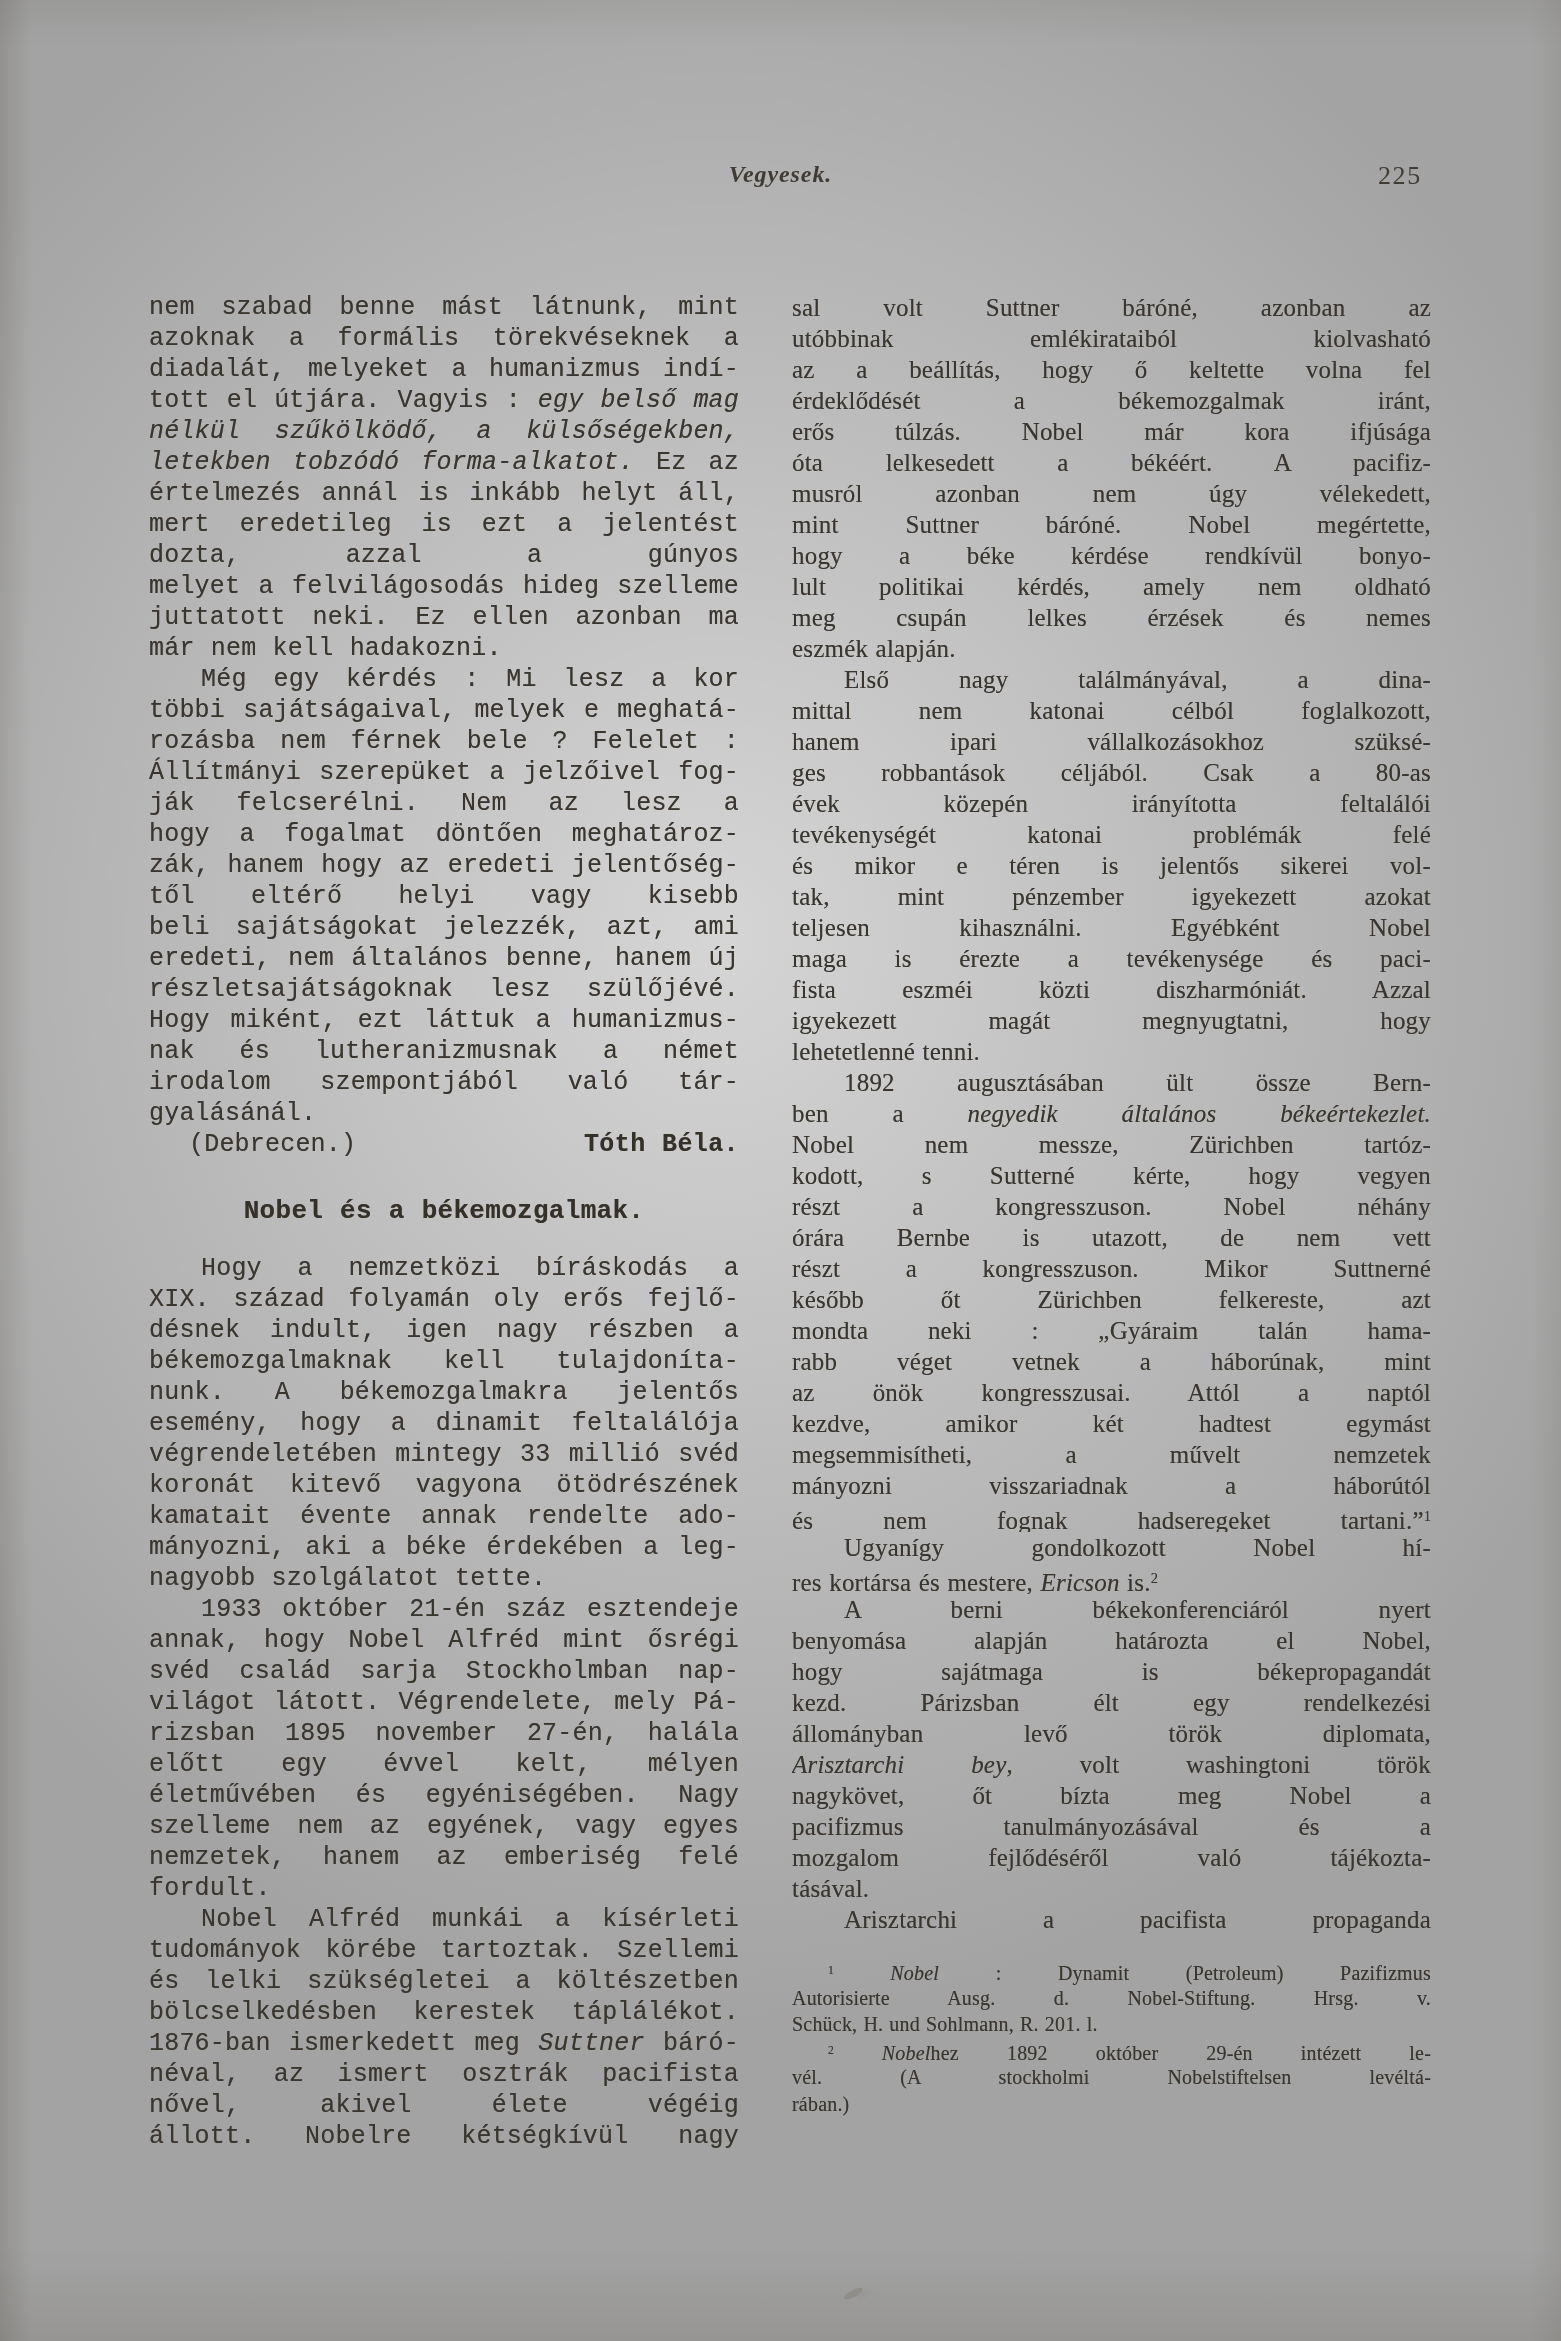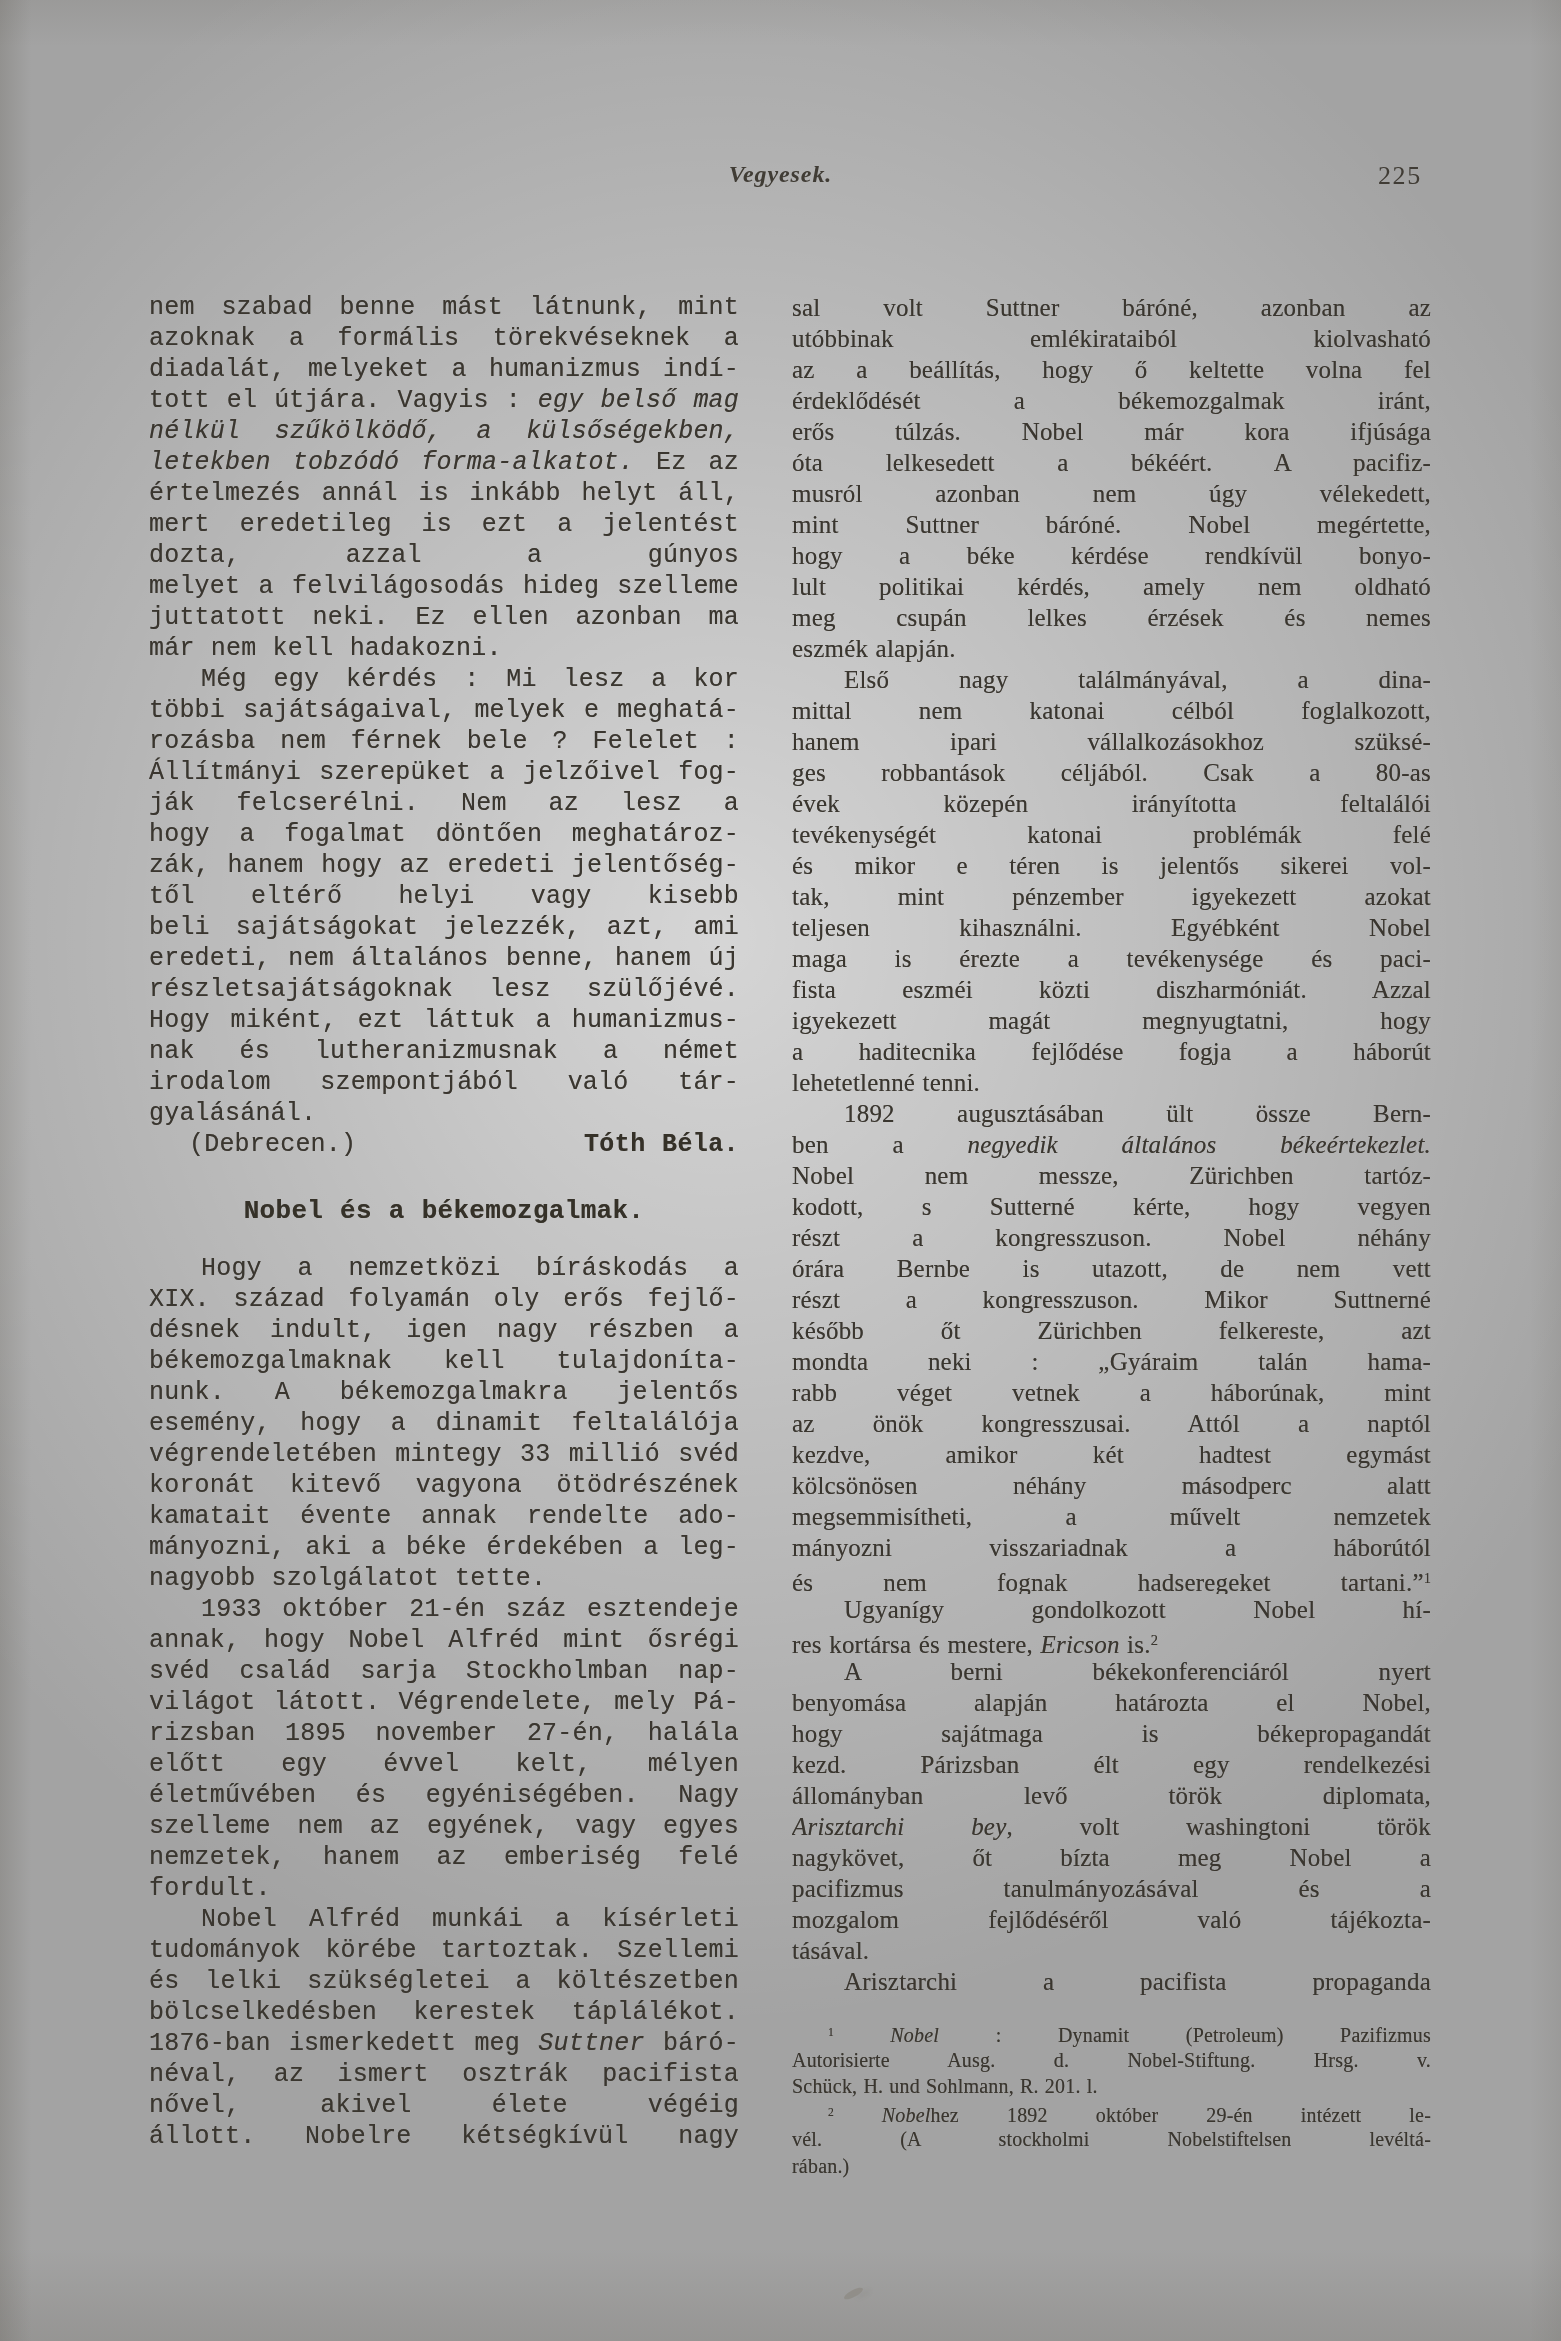--- a/index.html
+++ b/index.html
@@ -154,35 +154,33 @@
         <div class="tline"><span>hanem ipari vállalkozásokhoz szüksé-</span></div>
         <div class="tline"><span>ges robbantások céljából. Csak a 80-as</span></div>
         <div class="tline"><span>évek közepén irányította feltalálói</span></div>
         <div class="tline"><span>tevékenységét katonai problémák felé</span></div>
         <div class="tline"><span>és mikor e téren is jelentős sikerei vol-</span></div>
         <div class="tline"><span>tak, mint pénzember igyekezett azokat</span></div>
         <div class="tline"><span>teljesen kihasználni. Egyébként Nobel</span></div>
         <div class="tline"><span>maga is érezte a tevékenysége és paci-</span></div>
         <div class="tline"><span>fista eszméi közti diszharmóniát. Azzal</span></div>
         <div class="tline"><span>igyekezett magát megnyugtatni, hogy</span></div>
-        <div class="tline"><span>a haditecnika fejlődése fogja a háborút</span></div>
         <div class="tline endl"><span>lehetetlenné tenni.</span></div>
         <div class="tline ind"><span>1892 augusztásában ült össze Bern-</span></div>
         <div class="tline"><span>ben a </span><span class="s-i">negyedik általános békeértekezlet.</span></div>
         <div class="tline"><span>Nobel nem messze, Zürichben tartóz-</span></div>
         <div class="tline"><span>kodott, s Sutterné kérte, hogy vegyen</span></div>
         <div class="tline"><span>részt a kongresszuson. Nobel néhány</span></div>
         <div class="tline"><span>órára Bernbe is utazott, de nem vett</span></div>
         <div class="tline"><span>részt a kongresszuson. Mikor Suttnerné</span></div>
         <div class="tline"><span>később őt Zürichben felkereste, azt</span></div>
         <div class="tline"><span>mondta neki : „Gyáraim talán hama-</span></div>
         <div class="tline"><span>rabb véget vetnek a háborúnak, mint</span></div>
         <div class="tline"><span>az önök kongresszusai. Attól a naptól</span></div>
         <div class="tline"><span>kezdve, amikor két hadtest egymást</span></div>
-        <div class="tline"><span>kölcsönösen néhány másodperc alatt</span></div>
         <div class="tline"><span>megsemmisítheti, a művelt nemzetek</span></div>
         <div class="tline"><span>mányozni visszariadnak a háborútól</span></div>
         <div class="tline"><span>és nem fognak hadseregeket tartani.”</span><span class="s-sup">1</span></div>
         <div class="tline ind"><span>Ugyanígy gondolkozott Nobel hí-</span></div>
         <div class="tline endl"><span>res kortársa és mestere, </span><span class="s-i">Ericson</span><span> is.</span><span class="s-sup">2</span></div>
         <div class="tline ind"><span>A berni békekonferenciáról nyert</span></div>
         <div class="tline"><span>benyomása alapján határozta el Nobel,</span></div>
         <div class="tline"><span>hogy sajátmaga is békepropagandát</span></div>
         <div class="tline"><span>kezd. Párizsban élt egy rendelkezési</span></div>
         <div class="tline"><span>állományban levő török diplomata,</span></div>

